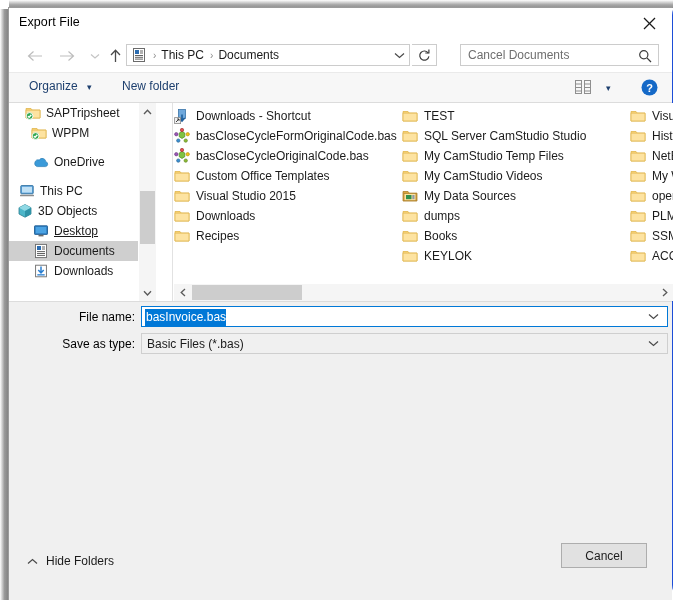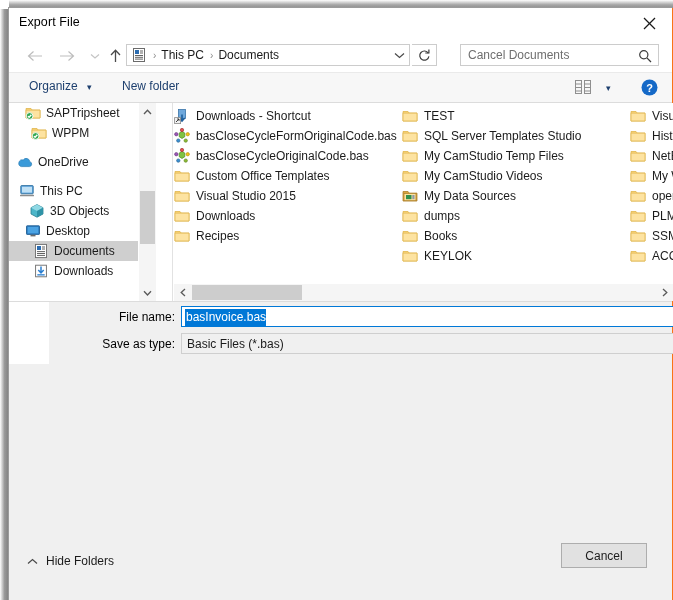--- a/index.html
+++ b/index.html
@@ -6,21 +6,22 @@
     margin: 0; padding: 0;
     width: 673px; height: 600px;
     overflow: hidden;
     background: #ffffff;
     font-family: "Liberation Sans", sans-serif;
   }
 
   
   #desktop {
     position: absolute; inset: 0;
-    background: #f97316;
+    background: #1d4ed8;
+    border-radius: 15px;
   }
   .shadow-left  { position:absolute; left:0; top:0; width:8px; height:600px;
                   background: linear-gradient(to right,#ffffff 0%,#9a9a9a 55%,#848484 100%); }
   .shadow-top   { position:absolute; left:0; top:0; width:673px; height:8px;
                   background: linear-gradient(to bottom,#ffffff 0%,#a6a6a6 60%,#8e8e8e 100%); }
   .shadow-corner{ position:absolute; left:0; top:0; width:9px; height:9px; background:#ffffff; }
 
   
   #dialog {
     position: absolute;
@@ -214,21 +215,20 @@
   .fl-hscroll .hb-thumb {
     position:absolute; left:18px; top:1px; width:110px; height:15px;
     background:#cdcdcd;
   }
 
   
   .formarea {
     position: relative;
     height: 62px;
     background: #f0f0f0;
-    margin-left: 40px;
   }
   .form-label {
     position:absolute; font-size:12px; color:#000000;
     text-align:right;
   }
   .lbl-filename { left: 20px; top: 8px; width: 106px; }
   .lbl-savetype { left: 20px; top: 35px; width: 106px; }
 
   .fld-filename {
     position:absolute; left:132px; top:4px;
@@ -417,44 +417,44 @@
             <div class="tree-item" style="padding-left: 22px;">
               <span class="tree-ico"><svg width="16" height="16" viewBox="0 0 16 16">
                   <path d="M1 3.5h5l1.3 1.6H15V13H1z" fill="#fcd77f" stroke="#e0b64e" stroke-width=".8"></path>
                   <path d="M1 5.1h14V13H1z" fill="#fde3a1" stroke="#e0b64e" stroke-width=".8"></path>
                   <circle cx="4.6" cy="11" r="3.4" fill="#33a852" stroke="#ffffff" stroke-width=".9"></circle>
                   <path d="M2.9 11.1 L4.1 12.3 L6.4 9.7" fill="none" stroke="#ffffff" stroke-width="1.3"></path>
                 </svg></span>
               <span>WPPM</span>
             </div>
             <div class="tree-item" style="height: 9px;"></div>
-            <div class="tree-item" style="padding-left: 8px;">
+            <div class="tree-item" style="padding-left: 24px;">
               <span class="tree-ico"><svg width="16" height="16" viewBox="0 0 16 16">
                   <path d="M4.3 12.6h8.2a2.5 2.5 0 0 0 .3-4.9 3.6 3.6 0 0 0-6.6-1.7A2.9 2.9 0 0 0 4.3 12.6z" fill="#3a9ad9" stroke="#2a7cb5" stroke-width=".7"></path>
                 </svg></span>
               <span>OneDrive</span>
             </div>
             <div class="tree-item" style="height: 9px;"></div>
             <div class="tree-item" style="padding-left: 10px;">
               <span class="tree-ico"><svg width="16" height="16" viewBox="0 0 16 16">
                   <rect x="1.8" y="2.6" width="12.4" height="8.2" rx=".7" fill="#5ba3dd" stroke="#2f6f9e" stroke-width=".9"></rect>
                   <rect x="3" y="3.8" width="10" height="5.8" fill="#bfe0f5"></rect>
                   <rect x="1" y="11.8" width="14" height="1.5" rx=".5" fill="#8c8c8c"></rect>
                 </svg></span>
               <span>This PC</span>
             </div>
-            <div class="tree-item" style="padding-left: 20px;">
+            <div class="tree-item" style="padding-left: 8px;">
               <span class="tree-ico"><svg width="16" height="16" viewBox="0 0 16 16">
                   <path d="M8 1.6 L14 4.7 L14 11 L8 14.2 L2 11 L2 4.7z" fill="#4db6c9" stroke="#2c7f8f" stroke-width=".8"></path>
                   <path d="M8 1.6 L14 4.7 L8 7.9 L2 4.7z" fill="#8fd8e4"></path>
                   <path d="M8 7.9 L14 4.7 L14 11 L8 14.2z" fill="#2f93a7"></path>
                 </svg></span>
               <span>3D Objects</span>
             </div>
-            <div class="tree-item" style="padding-left: 16px;">
+            <div class="tree-item" style="padding-left: 24px; text-decoration: underline;">
               <span class="tree-ico"><svg width="16" height="16" viewBox="0 0 16 16">
                   <rect x="1.5" y="2.8" width="13" height="8.6" rx=".6" fill="#2f7fc4" stroke="#1f5d93" stroke-width=".9"></rect>
                   <rect x="2.8" y="4" width="10.4" height="6.2" fill="#4ba3e3"></rect>
                   <rect x="5.5" y="11.8" width="5" height="1.6" fill="#6b6b6b"></rect>
                 </svg></span>
               <span>Desktop</span>
             </div>
             <div class="tree-item selected" style="padding-left: 24px;">
               <span class="tree-ico"><svg width="16" height="16" viewBox="0 0 16 16">
                   <rect x="2.5" y="1.4" width="11" height="13.2" fill="#ffffff" stroke="#6b6b6b" stroke-width=".9"></rect>
@@ -564,21 +564,21 @@
                     <path d="M1 3.5h5l1.3 1.6H15V13H1z" fill="#fcd77f" stroke="#e0b64e" stroke-width=".8"></path>
                     <path d="M1 5.1h14V13H1z" fill="#fde3a1" stroke="#e0b64e" stroke-width=".8"></path>
                   </svg></span>
                 <span>TEST</span>
               </div>
               <div class="file-row">
                 <span class="file-ico"><svg width="16" height="16" viewBox="0 0 16 16">
                     <path d="M1 3.5h5l1.3 1.6H15V13H1z" fill="#fcd77f" stroke="#e0b64e" stroke-width=".8"></path>
                     <path d="M1 5.1h14V13H1z" fill="#fde3a1" stroke="#e0b64e" stroke-width=".8"></path>
                   </svg></span>
-                <span>SQL Server Templates Studio</span>
+                <span>SQL Server CamStudio Studio</span>
               </div>
               <div class="file-row">
                 <span class="file-ico"><svg width="16" height="16" viewBox="0 0 16 16">
                     <path d="M1 3.5h5l1.3 1.6H15V13H1z" fill="#fcd77f" stroke="#e0b64e" stroke-width=".8"></path>
                     <path d="M1 5.1h14V13H1z" fill="#fde3a1" stroke="#e0b64e" stroke-width=".8"></path>
                   </svg></span>
                 <span>My CamStudio Temp Files</span>
               </div>
               <div class="file-row">
                 <span class="file-ico"><svg width="16" height="16" viewBox="0 0 16 16">

